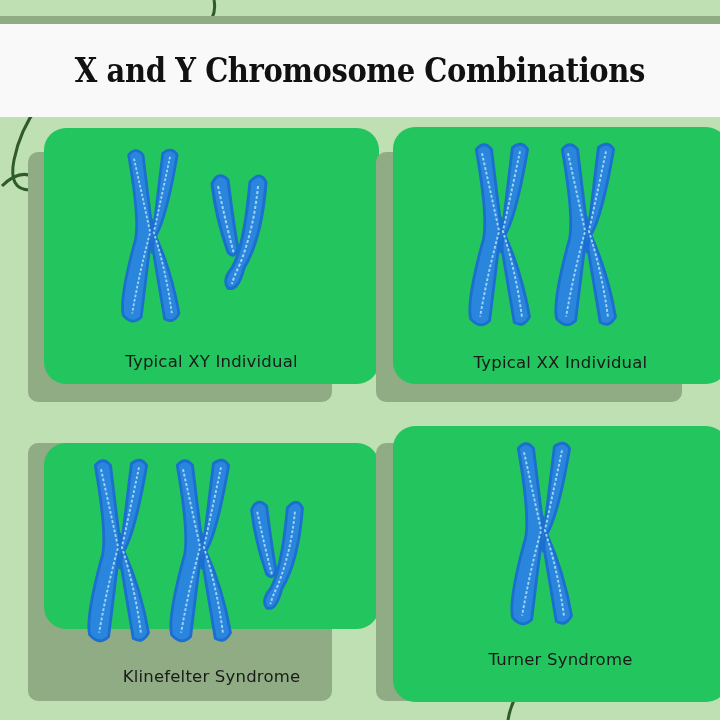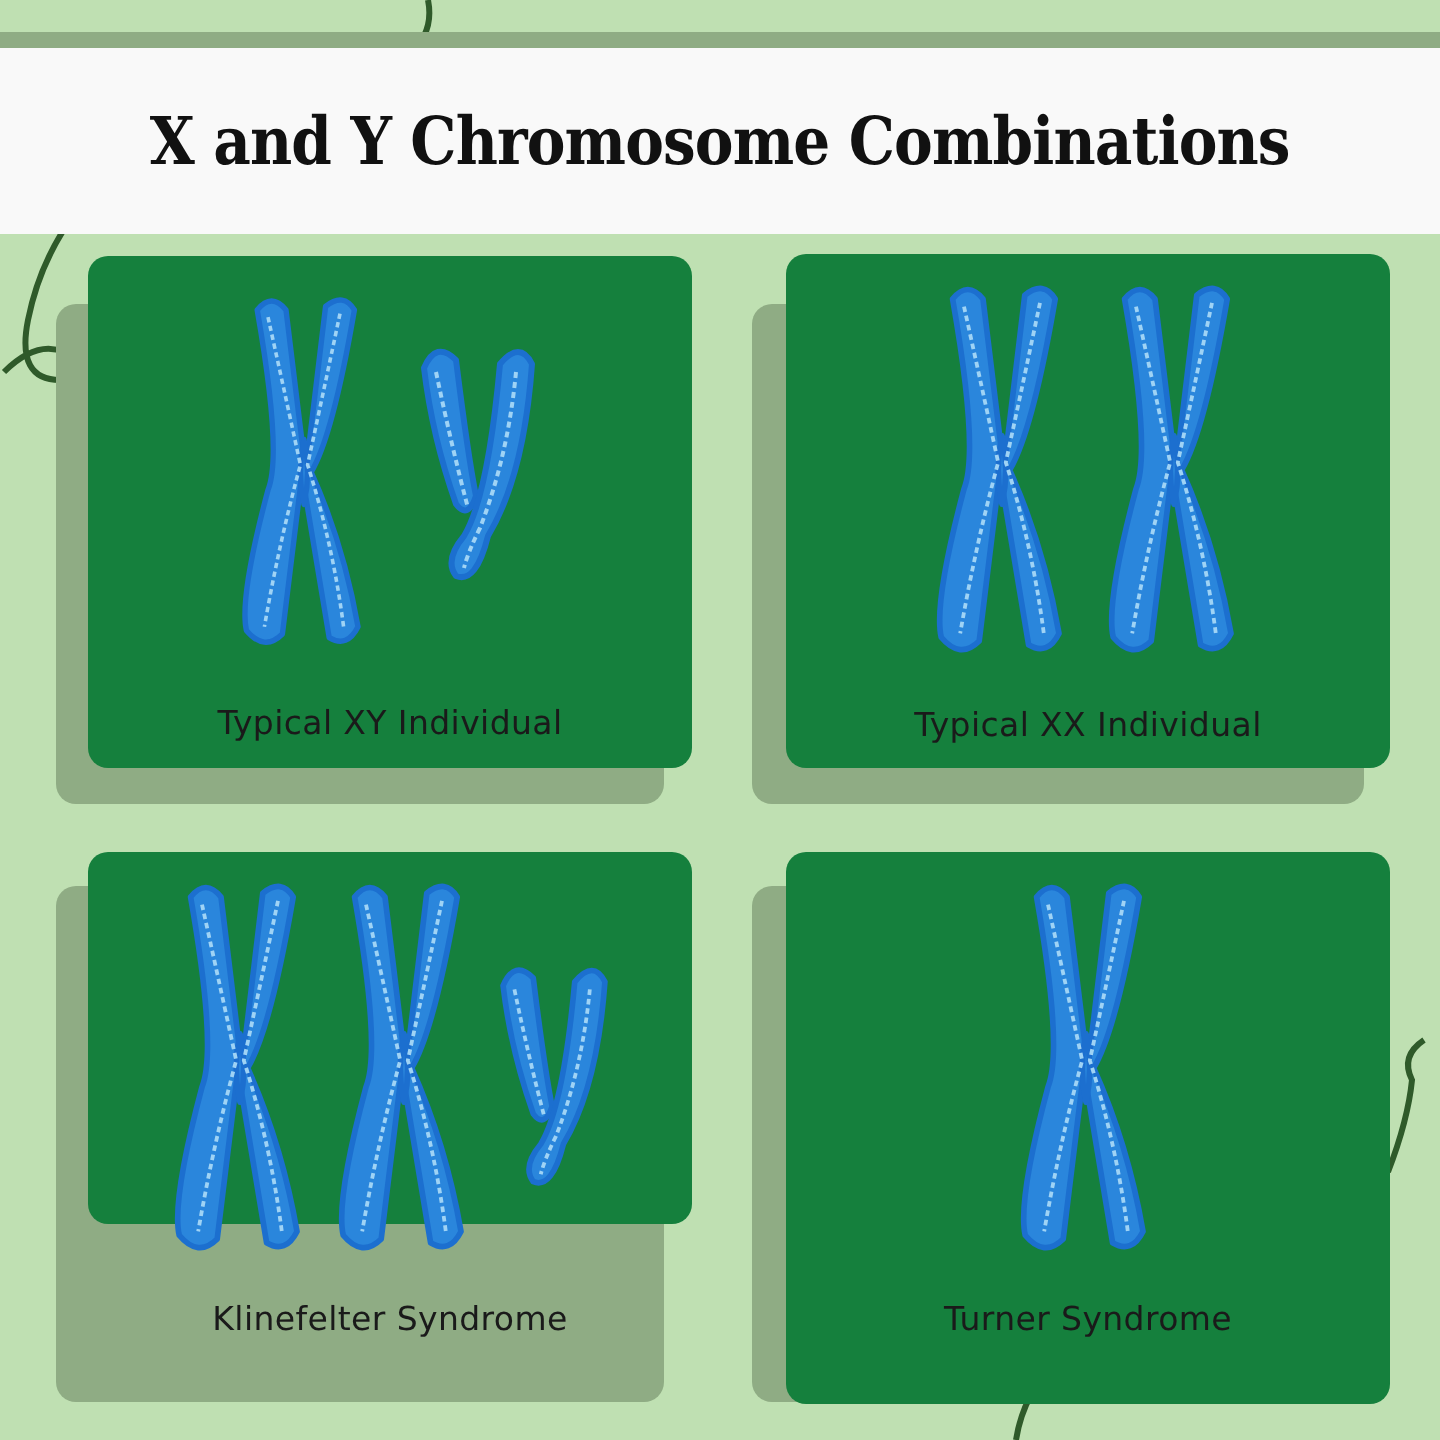--- a/index.html
+++ b/index.html
@@ -2,21 +2,21 @@
 <html><head>
 <meta charset="utf-8">
 <style>
   html, body { margin:0; padding:0; }
   body { width:720px; height:720px; background:#bfe0b2; position:relative; overflow:hidden; font-family:"Liberation Sans", sans-serif; }
   .vine { position:absolute; left:0; top:0; width:720px; height:720px; pointer-events:none; }
   .title-bar { position:absolute; left:0; top:16px; width:720px; height:90px; background:#8fac84; }
   .title-inner { position:absolute; left:0; top:8px; width:720px; height:93px; background:#f9f9f9; display:flex; align-items:center; justify-content:center; }
   .title-text { font-family:"DejaVu Serif", serif; font-weight:bold; font-size:33px; color:#111; letter-spacing:-0.5px; transform:scaleX(0.88); white-space:nowrap; }
   .shadow { position:absolute; background:#8fac84; border-radius:10px; }
-  .card { position:absolute; background:#15803d; border-radius:10px; }
+  .card { position:absolute; background:#22c55e; border-radius:22px;padding-left:33px; }
   .label { position:absolute; left:0; right:0; text-align:center; font-family:"DejaVu Sans", sans-serif; font-size:16.5px; color:#1a1a1a; letter-spacing:0.2px; }
   .chromo { position:absolute; left:0; top:0; }
 </style>
 </head>
 <body>
 
 <svg class="vine" viewBox="0 0 720 720">
   <path d="M214 0 Q216 10 212 18" stroke="#2f5a2a" stroke-width="3" fill="none"></path>
   <path d="M38 106 Q20 130 14 160 Q8 190 30 190 Q44 188 32 176 Q18 170 2 186" stroke="#2f5a2a" stroke-width="3" fill="none"></path>
   <path d="M712 520 Q700 528 706 540 Q704 560 694 586" stroke="#2f5a2a" stroke-width="3" fill="none"></path>
@@ -74,21 +74,21 @@
   <svg class="chromo" style="left:70px;top:8px;" width="76" height="200">
       <use href="#xchrom"></use>
     </svg>
   <svg class="chromo" style="left:156px;top:8px;" width="76" height="200">
       <use href="#xchrom"></use>
     </svg>
   <div class="label" style="top:226px;">Typical XX Individual</div>
 </div>
 
 <div class="shadow" style="left:28px;top:443px;width:304px;height:258px;"></div>
-<div class="card" style="left:44px;top:426px;width:302px;height:186px;">
+<div class="card" style="left:44px;top:443px;width:302px;height:186px;">
   <svg class="chromo" style="left:38px;top:8px;" width="76" height="200">
       <use href="#xchrom"></use>
     </svg>
   <svg class="chromo" style="left:120px;top:8px;" width="76" height="200">
       <use href="#xchrom"></use>
     </svg>
   <svg class="chromo" style="left:200px;top:48px;" width="66" height="130">
       <use href="#ychrom"></use>
     </svg>
   <div class="label" style="top:224px;">Klinefelter Syndrome</div>

